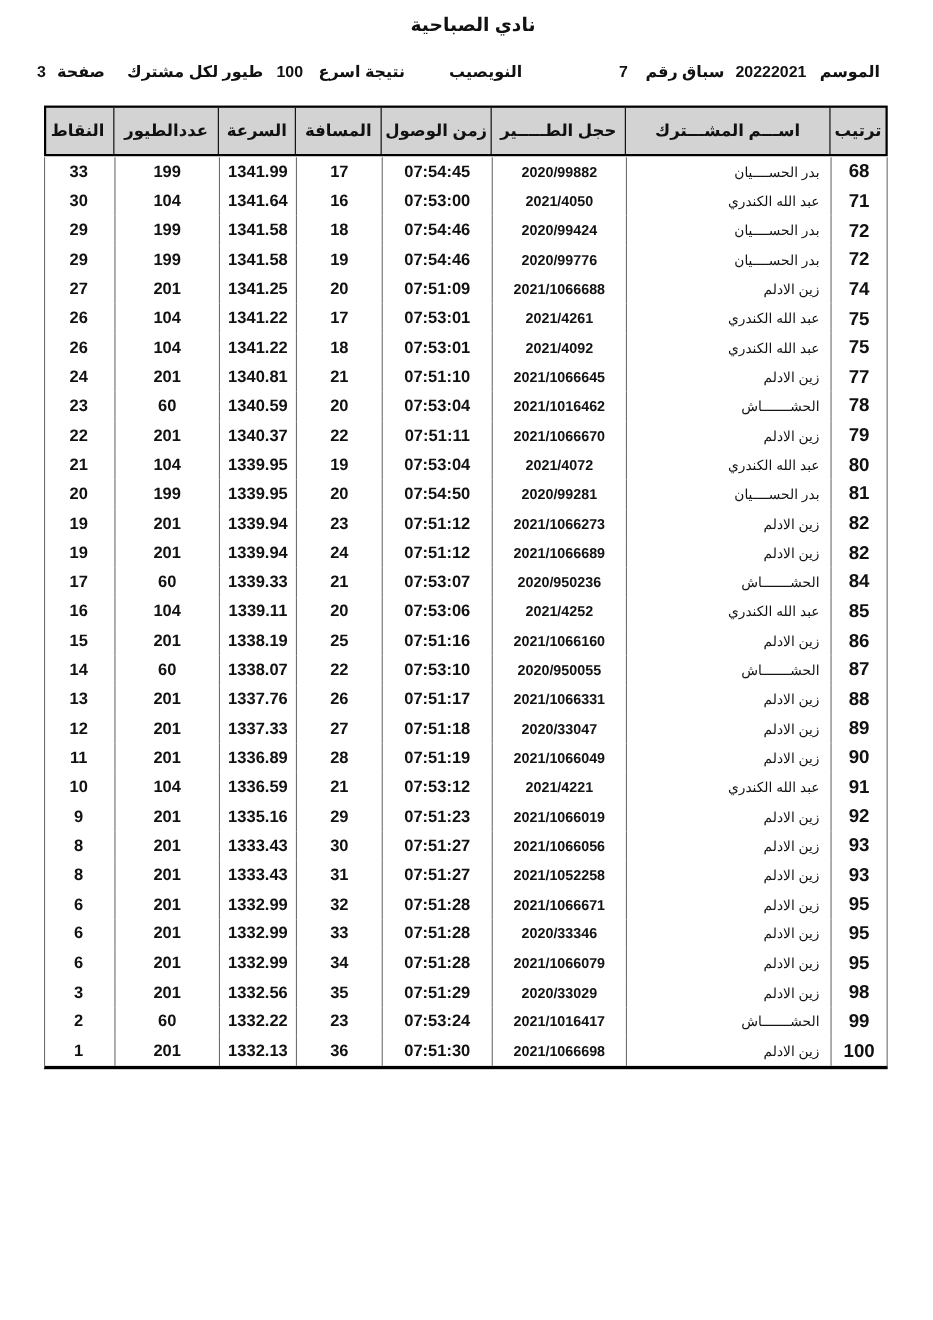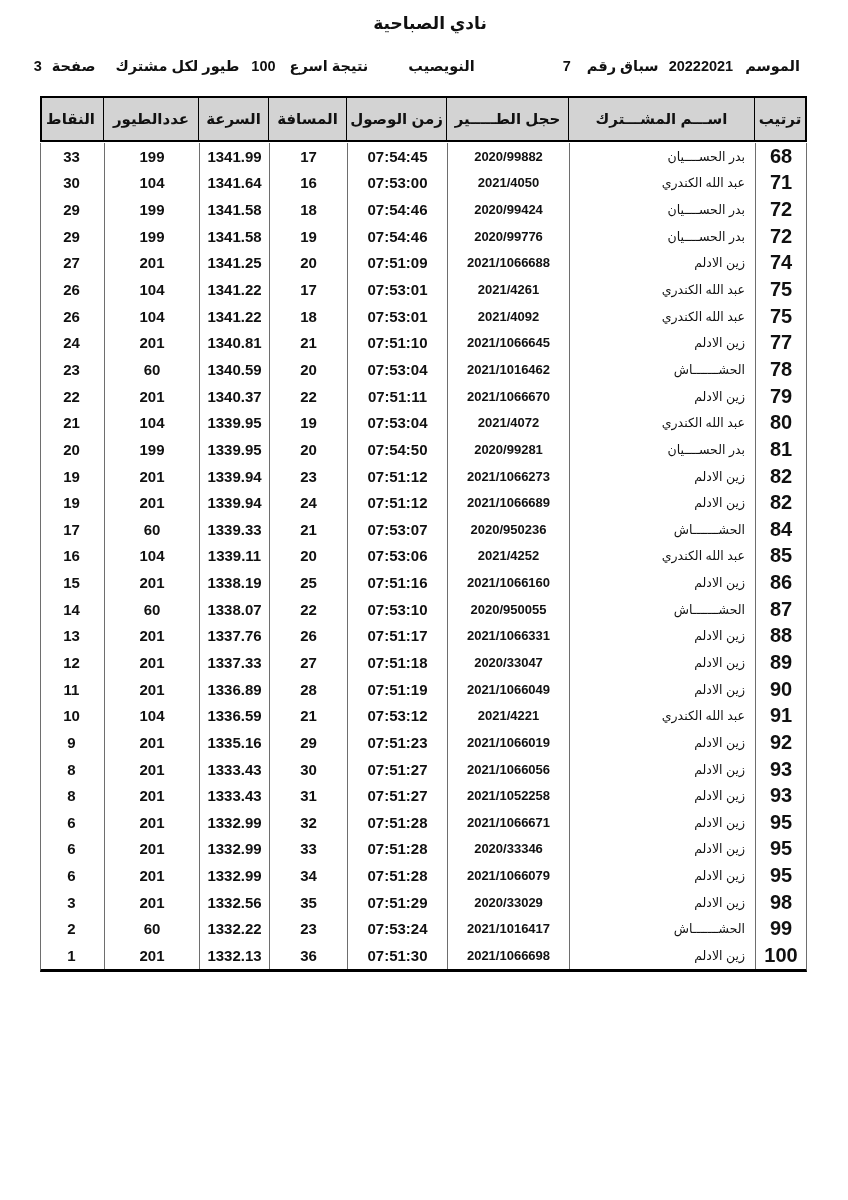--- a/index.html
+++ b/index.html
@@ -47,21 +47,21 @@
     grid-auto-rows:26.65px; margin-top:1px;
     border-left:1px solid #6e6e6e; border-right:1px solid #6e6e6e;
     border-bottom:3px solid #000;
   }
   .cell {
     display:flex; align-items:center; justify-content:center;
     font-size:15px; font-weight:bold; border-left:1px solid #6e6e6e;
     overflow:hidden; white-space:nowrap;
   }
   .cell:nth-child(8n){ border-left:none; }
-  .cell.rank { font-size:20px; }
+  .cell.rank { font-size:17px; }
   .cell.name {
     justify-content:flex-start; padding-right:10px; box-sizing:border-box;
     font-weight:normal; font-size:12.5px;padding-left:28px;
   }
   .cell.ring { font-weight:bold; font-size:13px; }
 </style>
 </head>
 <body>
 
 <div id="page">

